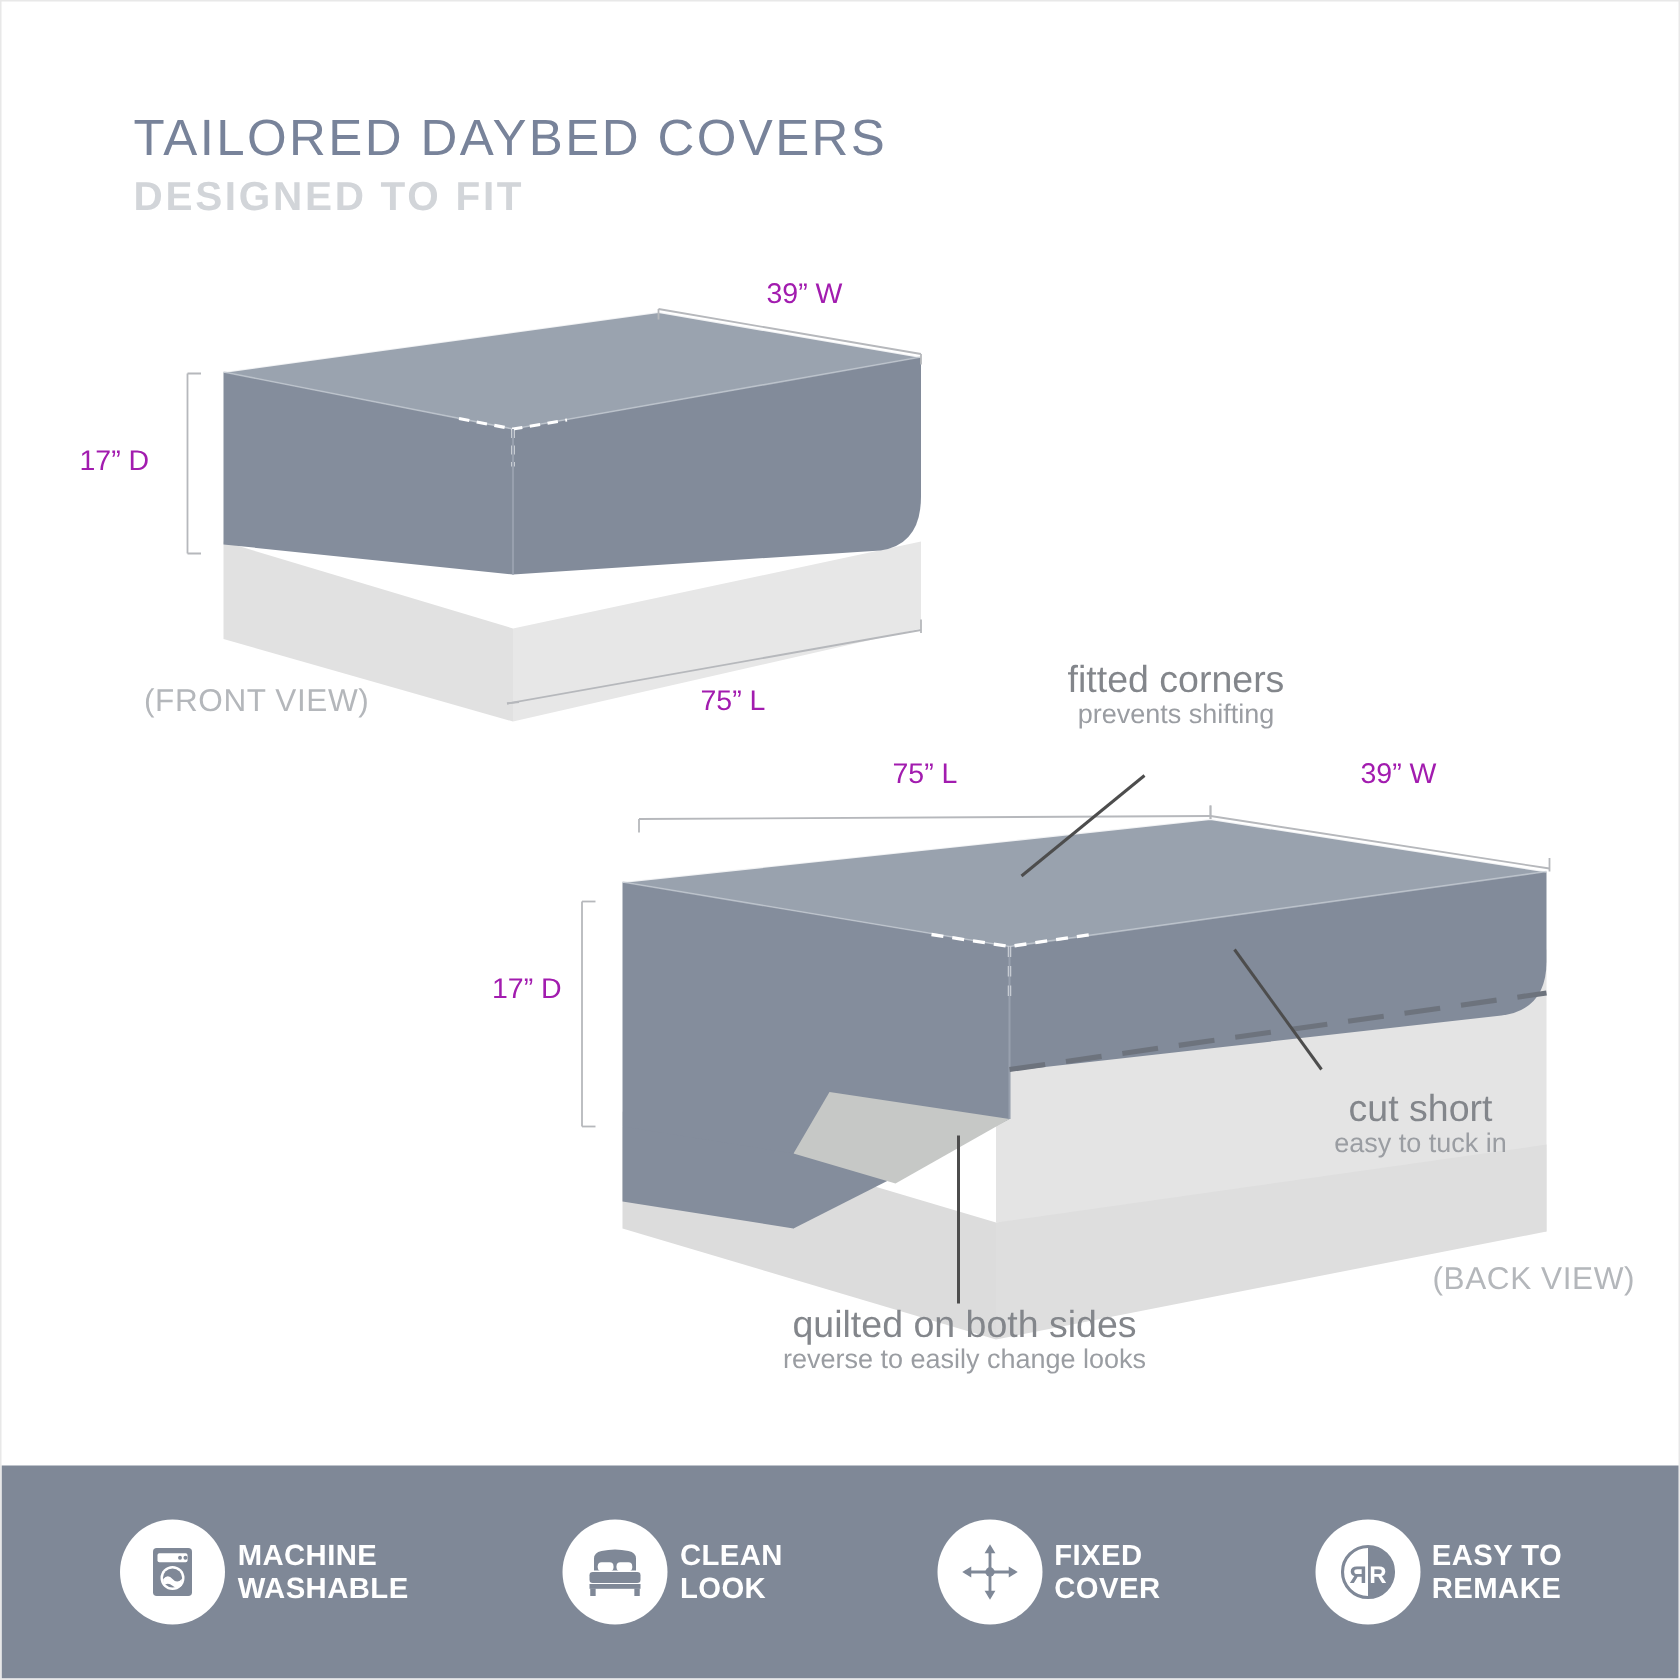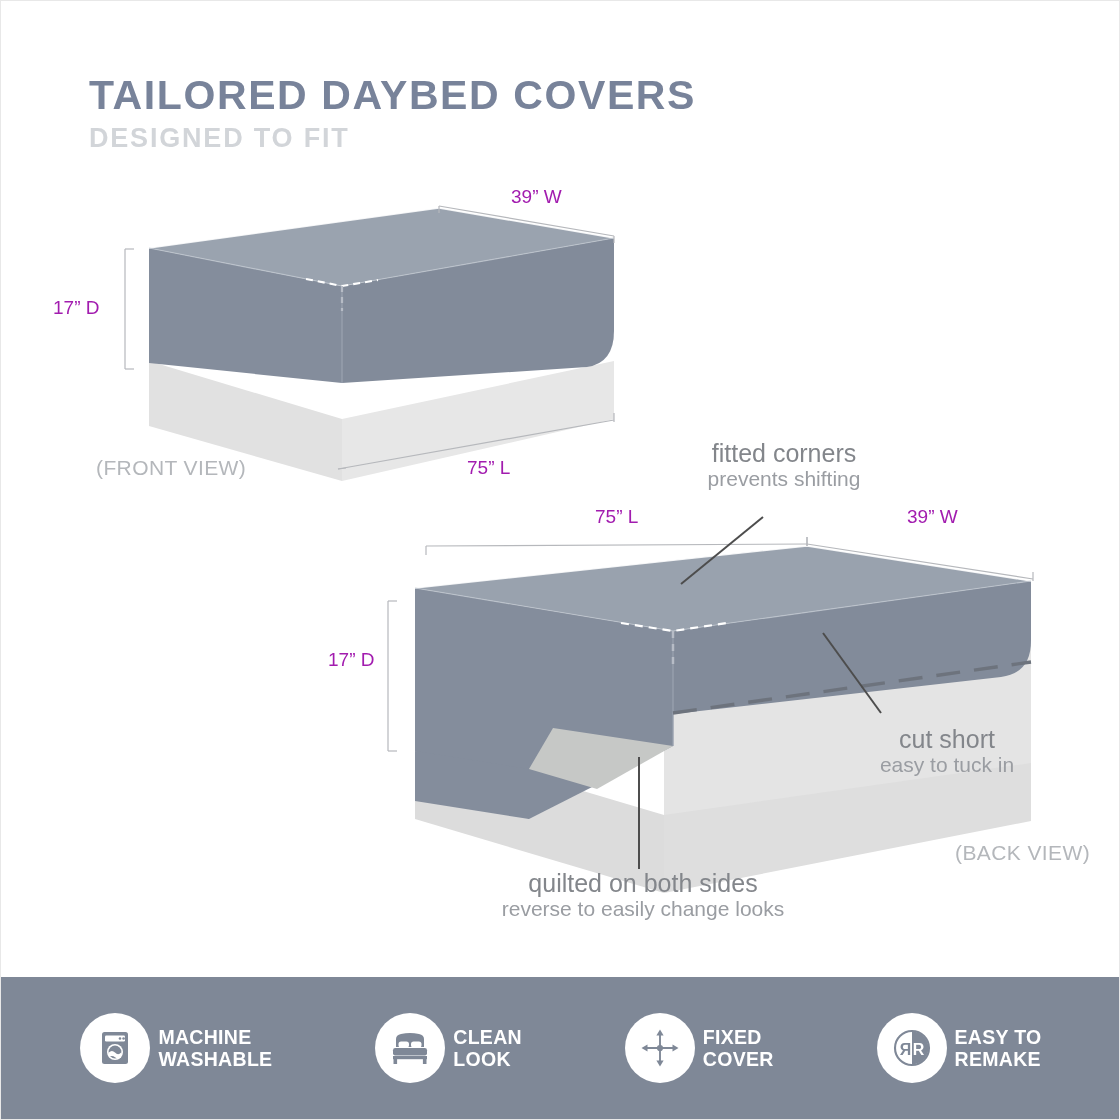--- a/index.html
+++ b/index.html
@@ -16,22 +16,22 @@
     background: #ffffff;
     overflow: hidden;
     box-sizing: border-box;
     border: 1px solid #e8e8e8;
   }
   .svg-root { position: absolute; left: 0; top: 0; }
 
   
   .title-block { position: absolute; left: 88px; top: 74px; }
   .main-title {
-    font-size: 41px;
-    font-weight: bold;
+    font-size: 34px;
+    font-weight: normal;
     letter-spacing: 1.6px;
     color: #78839a;
     line-height: 1;
     white-space: nowrap;
   }
   .sub-title {
     font-size: 27px;
     font-weight: bold;
     letter-spacing: 1.8px;
     color: #d2d5d9;
@@ -54,21 +54,21 @@
     letter-spacing: .4px;
     white-space: nowrap;
   }
   .callout { position: absolute; white-space: nowrap; }
   .callout .c-main {
     font-size: 25px;
     color: #83868b;
     line-height: 1.02;
   }
   .callout .c-sub {
-    font-size: 21px;
+    font-size: 18px;
     color: #9a9da2;
     line-height: 1.1;
     text-align: center;
   }
   .callout.center { text-align: center; transform: translateX(-50%); }
 
   
   .footer {
     position: absolute;
     left: 0; bottom: 0;

